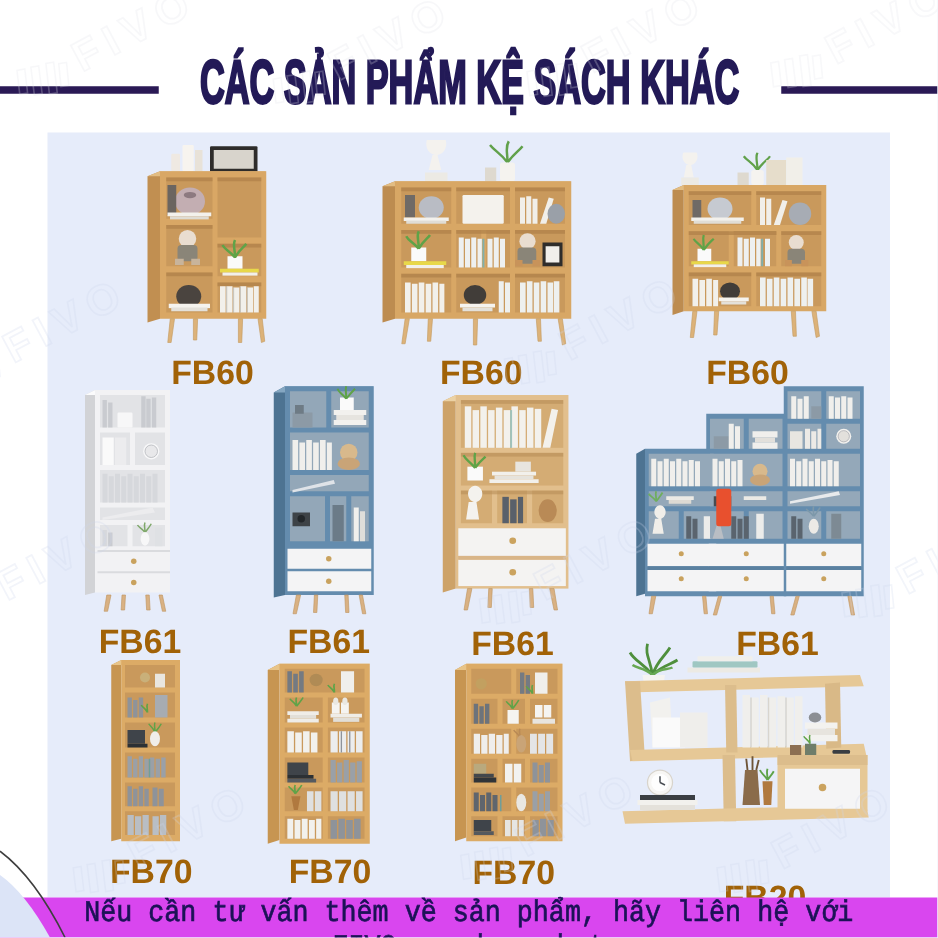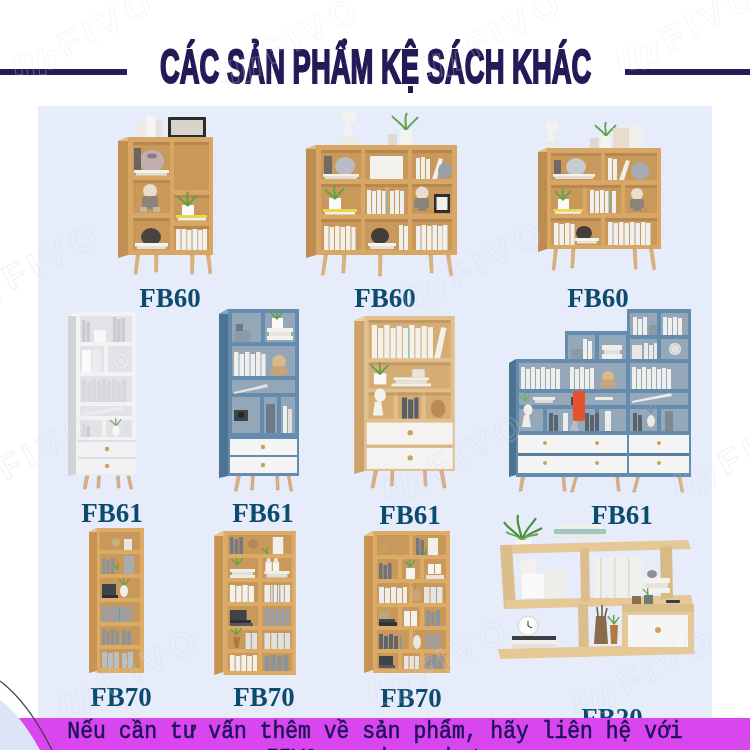--- a/index.html
+++ b/index.html
@@ -7,22 +7,22 @@
   font-family:"Liberation Sans",sans-serif;}
 #page{position:relative;width:750px;height:730px;background:#ffffff;}
 .bar{position:absolute;height:6px;background:#2a1a55;top:69px;}
 #title{position:absolute;top:42px;left:0;width:750px;text-align:center;
   color:#231a57;font-weight:bold;font-size:49px;line-height:1;
   transform:scaleX(0.56) translateX(-9px);transform-origin:375px 0;
   letter-spacing:0px;white-space:nowrap;
   -webkit-text-stroke:2.2px #231a57;}
 #bluebox{position:absolute;left:38px;top:106px;width:674px;height:612px;
   background:#e6ecfa;}
-.lbl{position:absolute;color:#0c4a6e;font-weight:bold;font-size:27px;
-  transform:translateX(-50%);white-space:nowrap;font-family:Liberation Serif, serif;}
+.lbl{position:absolute;color:#a16207;font-weight:bold;font-size:27px;
+  transform:translateX(-50%);white-space:nowrap;}
 #bottomtext{position:absolute;top:718px;left:0;width:750px;height:32px;
   background:#d946ef;font-family:Liberation Mono, monospace;}
 #bottomtext span{position:absolute;top:0px;left:0;width:750px;text-align:center;
   color:#1c1257;font-size:24px;letter-spacing:0;
   -webkit-text-stroke:0.55px #1c1257;
   transform:scaleX(0.89);transform-origin:375px 0;}
 .wm{position:absolute;transform:rotate(-28deg);opacity:0.26;}
 .shelf{position:absolute;}
 </style>
 </head>

